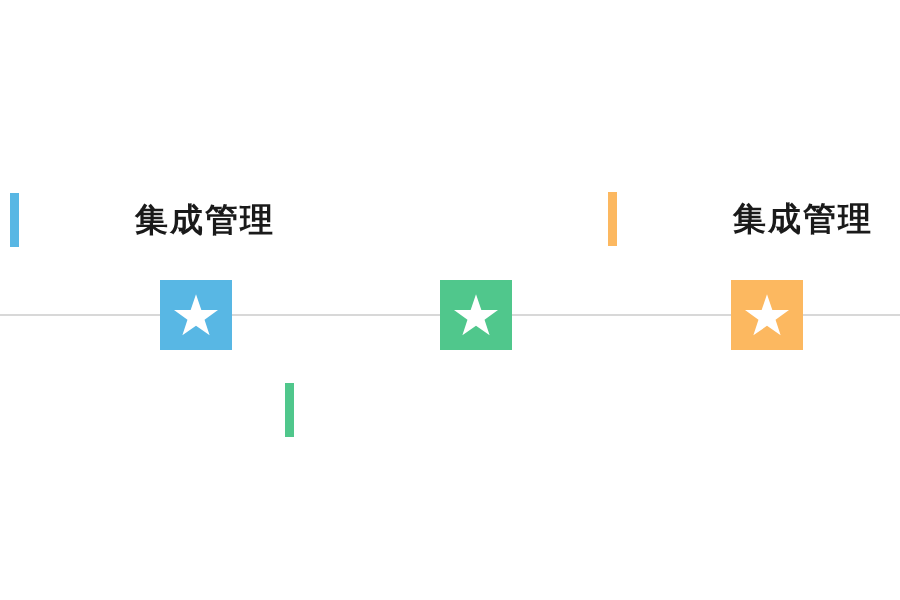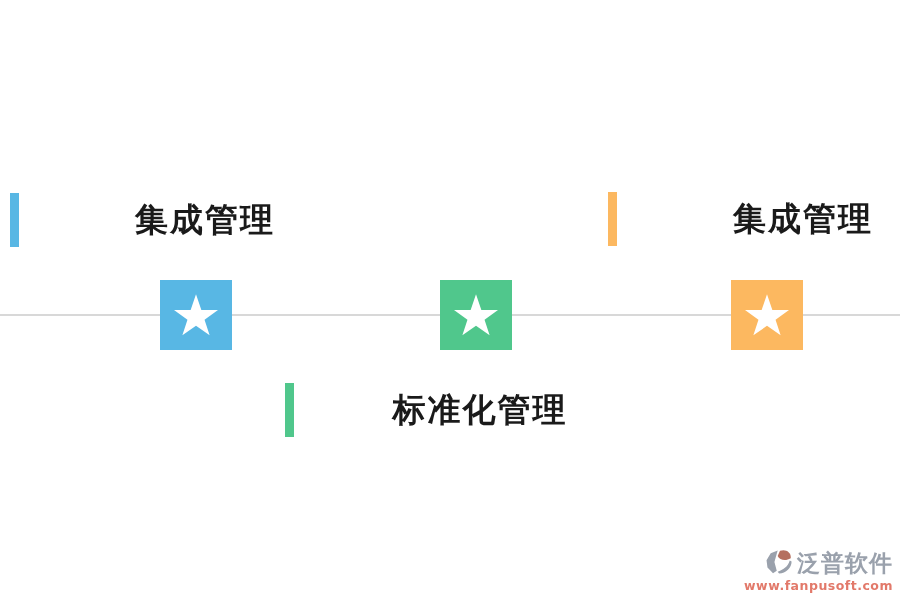--- a/index.html
+++ b/index.html
@@ -104,21 +104,20 @@
     <span class="label-text" style="color: rgb(26, 26, 26);">集成管理</span>
   </div>
 
   <div class="label-block block-autorecord">
     <span class="accent-bar" style="background-color: rgb(252, 184, 96);"></span>
     <span class="label-text" style="color: rgb(26, 26, 26);">集成管理</span>
   </div>
 
   <div class="label-block block-standard">
     <span class="accent-bar" style="background-color: rgb(80, 199, 140);"></span>
-    <span class="label-text" style="color: rgb(26, 26, 26);">标准化管理</span>
   </div>
 
   <div class="milestone milestone-integration" style="background-color: rgb(88, 183, 228);">
     <span>
       <svg class="star-svg" width="44" height="42" viewBox="0 0 51 48">
         <polygon fill="#ffffff" points="25.5,0 31.7,18.2 51,18.2 35.4,29.6 41.3,47.6 25.5,36.6 9.7,47.6 15.6,29.6 0,18.2 19.3,18.2"></polygon>
       </svg>
     </span>
   </div>
 
@@ -131,27 +130,14 @@
   </div>
 
   <div class="milestone milestone-autorecord" style="background-color: rgb(252, 184, 96);">
     <span>
       <svg class="star-svg" width="44" height="42" viewBox="0 0 51 48">
         <polygon fill="#ffffff" points="25.5,0 31.7,18.2 51,18.2 35.4,29.6 41.3,47.6 25.5,36.6 9.7,47.6 15.6,29.6 0,18.2 19.3,18.2"></polygon>
       </svg>
     </span>
   </div>
 
-  <div class="watermark">
-    <div class="brand-row">
-      <span>
-        <svg width="30" height="26" viewBox="0 0 32 28">
-          <path fill="#9aa1ac" d="M13.5 1.5 L6 4.5 L1.5 12 L2.5 20 L8.5 26 L12.5 23.5 L10 14 Z"></path>
-          <path fill="#b5705f" d="M16 2 C22 -0.5 28.5 3.5 27.5 10 C22 13.5 15.5 12 13.5 7.5 Z"></path>
-          <path fill="#9aa1ac" d="M28.5 13.5 C28.5 20 22.5 26.5 15 26.5 L13.5 24.5 C19 22.5 24.5 19.5 26.5 12.5 Z"></path>
-        </svg>
-      </span>
-      <span class="brand-name" style="color: rgb(154, 161, 172);">泛普软件</span>
-    </div>
-    <div class="brand-url" style="color: rgb(226, 121, 106);">www.fanpusoft.com</div>
-  </div>
 
 </div>
 
 </body></html>

